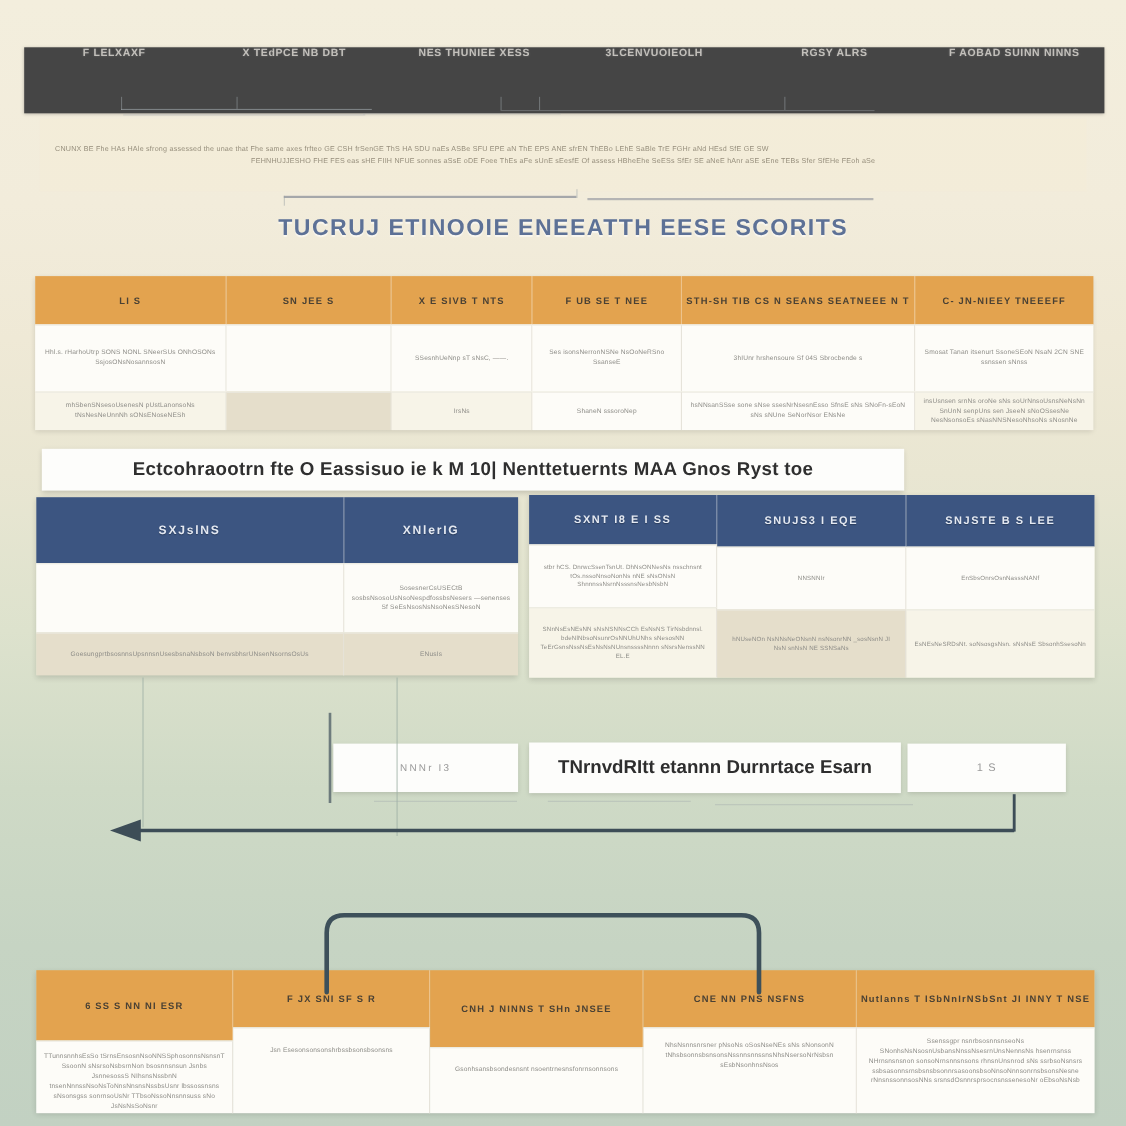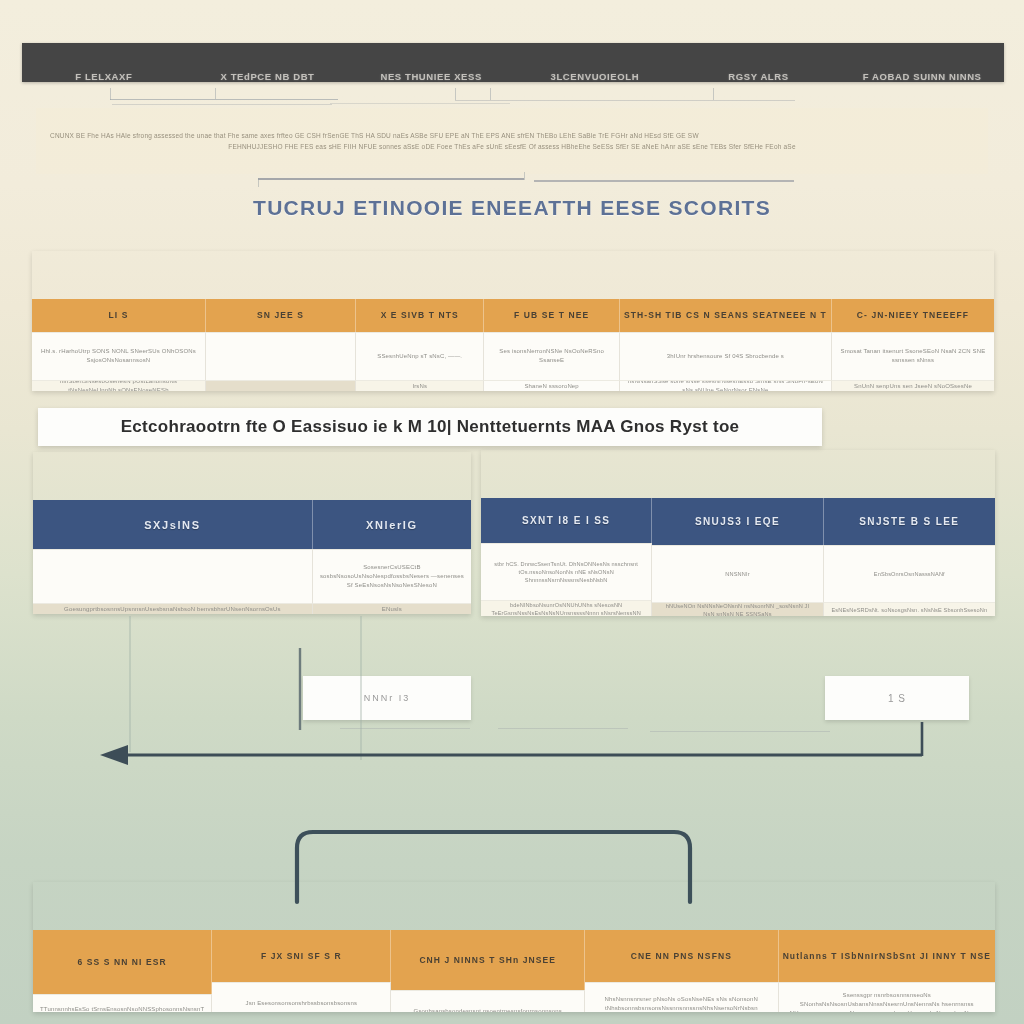--- a/index.html
+++ b/index.html
@@ -16,23 +16,23 @@
       #c6d4c3 84%,
       #c2d1c2 100%);
   }
   .canvas{position:relative;width:1024px;height:1024px;}
 
   
   .abs{position:absolute;box-sizing:border-box;}
 
   
   .topbar{
-    left:22px;top:43px;width:982px;height:39px;
+    left:22px;top:43px;width:982px;height:60px;
     background:#454545;
-    display:flex;align-items:flex-end;
+    display:flex;align-items:flex-start;
     box-shadow:0 1px 3px rgba(0,0,0,.25);
   }
   .topbar .cell{
     flex:1 1 0;text-align:center;
     color:#d9d6d0;font-size:9.5px;letter-spacing:.6px;
     font-weight:600;
     text-shadow:0 0 2px rgba(255,255,255,.25);
     opacity:.85;
     overflow:hidden;white-space:nowrap;
   }
@@ -66,21 +66,21 @@
   
   .tbl{position:absolute;box-sizing:border-box;display:flex;
        box-shadow:0 2px 5px rgba(0,0,0,.14);}
   .tcol{flex:1 1 0;display:flex;flex-direction:column;box-sizing:border-box;}
   .th{
     background:#e3a34f;color:#4a4134;
     font-size:8.5px;font-weight:700;letter-spacing:1.1px;
     display:flex;align-items:center;justify-content:center;
     height:44px;text-align:center;padding:0 4px;
     border-right:1px solid rgba(255,255,255,.35);
-    overflow:hidden;white-space:nowrap;margin-top:48px;
+    overflow:hidden;white-space:nowrap;
   }
   .th.blue{background:#3c5581;color:#e4e9f2;text-shadow:0 1px 1px rgba(0,0,0,.3);}
   .td{
     background:#fdfcf8;color:#8e8d88;
     font-size:6px;line-height:9px;letter-spacing:.15px;
     display:flex;align-items:center;justify-content:center;
     text-align:center;padding:5px 7px;
     border-right:1px solid #e6e3da;
     border-top:1px solid #eceae1;
     overflow:hidden;
@@ -220,20 +220,21 @@
 _sosNsnN JI     NsN     snNsN  NE SSNSaNs</div>
     </div>
     <div class="tcol" style="flex:1">
       <div class="th blue" style="height:47px;font-size:10px;letter-spacing:1.4px;">SNJSTE B S LEE</div>
       <div class="td" style="height:46px;font-size:5.6px;line-height:8px;">EnSbsOnrsOsnNasssNANf</div>
       <div class="td alt" style="flex:1;font-size:5.6px;line-height:8px;">EsNEsNeSRDsNt. soNsosgsNsn. sNsNsE SbsonhSsesoNn</div>
     </div>
   </div>
 
   <div class="wbox" style="left:303px;top:676px;width:168px;height:44px;color:#9a9a9a;font-size:9px;letter-spacing:2px;">NNNr        I3</div>
+  <div class="wbox" style="left:481px;top:675px;width:338px;height:46px;color:#2e2e2e;font-size:17px;font-weight:700;">TNrnvdRItt etannn Durnrtace Esarn</div>
   <div class="wbox" style="left:825px;top:676px;width:144px;height:44px;color:#9a9a9a;font-size:10px;letter-spacing:1px;">1 S</div>
 
   <div class="hline" style="left:340px;top:728px;width:130px;opacity:.35;"></div>
   <div class="hline" style="left:498px;top:728px;width:130px;opacity:.35;"></div>
   <div class="hline" style="left:650px;top:731px;width:180px;opacity:.35;"></div>
 
   <div class="tbl" style="left:33px;top:882px;width:962px;height:130px;">
     <div class="tcol" style="flex:1">
       <div class="th" style="height:64px">6 SS S NN NI ESR</div>
       <div class="td" style="flex:1;align-items:flex-start;padding-top:10px;">TTunnsnnhsEsSo tSrnsEnsosnNsoNNSSphosonnsNsnsnT

